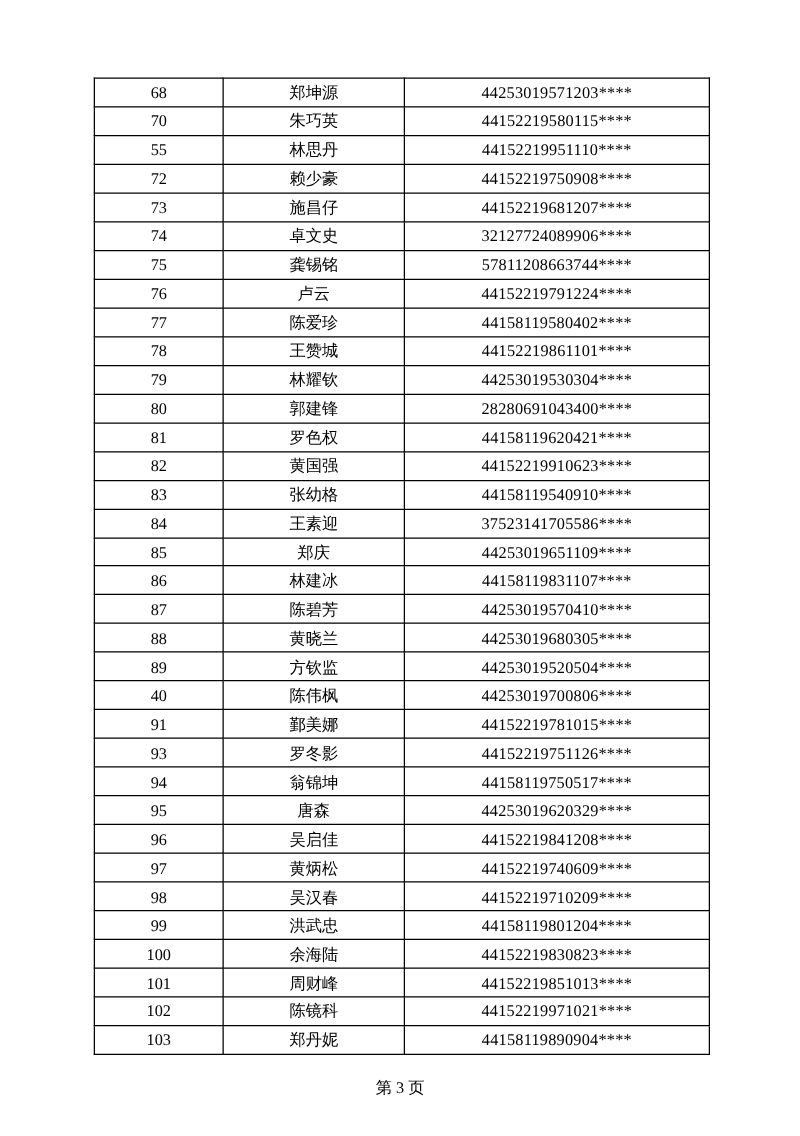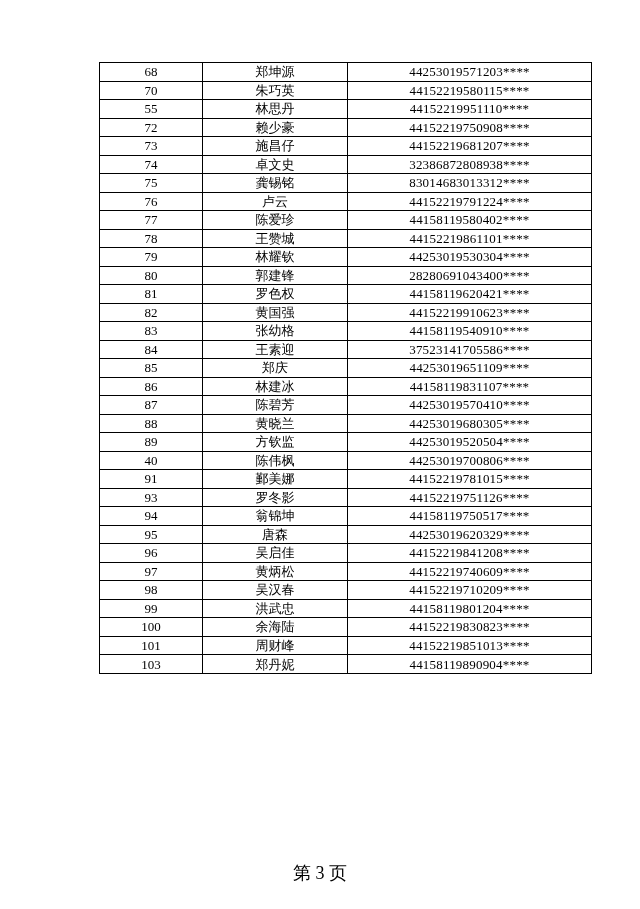--- a/index.html
+++ b/index.html
@@ -19,24 +19,23 @@
     left: 0; top: 0;
     width: 640px;
     height: 909px;
     background: #ffffff;
   }
   table.roster {
     position: absolute;
     left: 75px;
     top: 62px;
     width: 492px;
-    height: 612px;
+    height: 782px;
     border-collapse: collapse;
     table-layout: fixed;
-    margin-left: 24px;
   }
   table.roster td {
     border: 1px solid #000000;
     text-align: center;
     vertical-align: middle;
     font-size: 13px;
     line-height: 1;
     padding: 0;
     overflow: hidden;
     white-space: nowrap;
@@ -44,21 +43,21 @@
   .col-num  { width: 103px; }
   .col-name { width: 145px; }
   .col-id   { width: 244px; }
   td.cell-id { letter-spacing: 0.2px; }
   .footer {
     position: absolute;
     left: 0;
     top: 861px;
     width: 640px;
     text-align: center;
-    font-size: 18px;
+    font-size: 13px;
     color: #000000;
   }
 </style>
 </head>
 <body>
 
 <div class="page">
   <table class="roster">
     <colgroup>
       <col class="col-num">
@@ -87,26 +86,26 @@
           <td class="cell-id">44152219750908****</td>
         </tr>
         <tr>
           <td class="cell-num">73</td>
           <td class="cell-name">施昌仔</td>
           <td class="cell-id">44152219681207****</td>
         </tr>
         <tr>
           <td class="cell-num">74</td>
           <td class="cell-name">卓文史</td>
-          <td class="cell-id">32386872808938****</td>
+          <td class="cell-id">32127724089906****</td>
         </tr>
         <tr>
           <td class="cell-num">75</td>
           <td class="cell-name">龚锡铭</td>
-          <td class="cell-id">83014683013312****</td>
+          <td class="cell-id">57811208663744****</td>
         </tr>
         <tr>
           <td class="cell-num">76</td>
           <td class="cell-name">卢云</td>
           <td class="cell-id">44152219791224****</td>
         </tr>
         <tr>
           <td class="cell-num">77</td>
           <td class="cell-name">陈爱珍</td>
           <td class="cell-id">44158119580402****</td>
@@ -218,20 +217,25 @@
         </tr>
         <tr>
           <td class="cell-num">100</td>
           <td class="cell-name">余海陆</td>
           <td class="cell-id">44152219830823****</td>
         </tr>
         <tr>
           <td class="cell-num">101</td>
           <td class="cell-name">周财峰</td>
           <td class="cell-id">44152219851013****</td>
+        </tr>
+        <tr>
+          <td class="cell-num">102</td>
+          <td class="cell-name">陈镜科</td>
+          <td class="cell-id">44152219971021****</td>
         </tr>
         <tr>
           <td class="cell-num">103</td>
           <td class="cell-name">郑丹妮</td>
           <td class="cell-id">44158119890904****</td>
         </tr>
       </tbody>
   </table>
   <div class="footer">第 3 页</div>
 </div>

